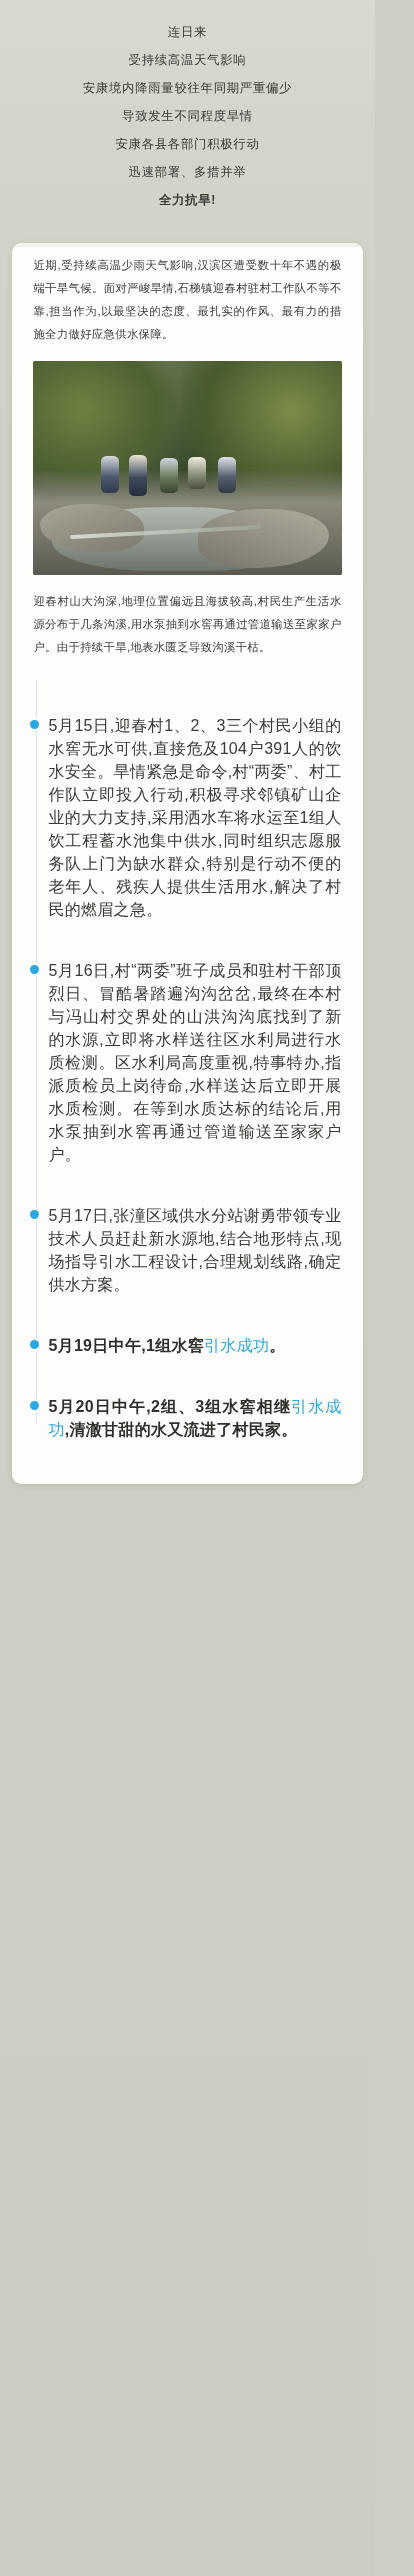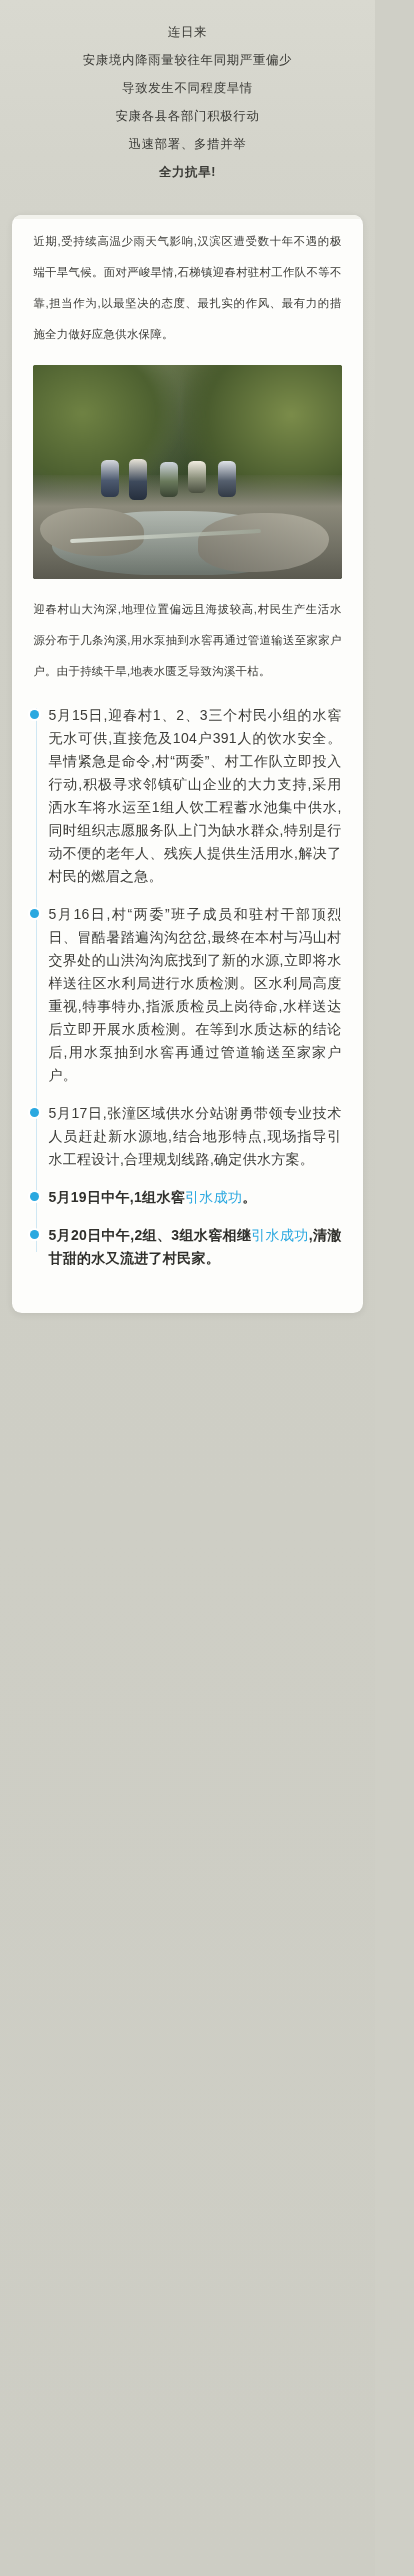--- a/index.html
+++ b/index.html
@@ -77,21 +77,21 @@
     height: 44px;
   }
 
   
   .body-block {
     padding: 7px 21px 0 21px;
   }
   p.para {
     margin: 0 0 11px 0;
     font-size: 11.4px;
-    line-height: 31px;
+    line-height: 23px;
     color: #3b3b37;
     text-align: justify;
     letter-spacing: 0.3px;
   }
 
   
   .photo-wrap {
     padding: 4.1px 21px 8.3px 21px;
   }
   .photo {
@@ -174,42 +174,44 @@
     position: absolute;
     left: -18px;
     top: 6.2px;
     width: 9px;
     height: 9px;
     border-radius: 50%;
     background: #2aa8e0;
     box-shadow: 0 0 0 2.1px #ffffff;
   }
   .tl-text {
-    font-size: 14px;
+    font-size: 16px;
     line-height: 23px;
     color: #3b3b37;
     text-align: justify;
     letter-spacing: 0.3px;
+    margin-top: 38px;
   }
   .tl-text.bold {
     font-weight: 700;
     color: #2f2f2b;
   }
   .hl {
     color: #2aa8e0;
     font-weight: 400;
   }
 </style>
 </head>
 <body>
 
 <div class="page">
 
   <div class="intro">
     <div class="intro-line">连日来</div>
+    <div class="intro-line">受持续高温天气影响</div>
     <div class="intro-line">安康境内降雨量较往年同期严重偏少</div>
     <div class="intro-line">导致发生不同程度旱情</div>
     <div class="intro-line">安康各县各部门积极行动</div>
     <div class="intro-line">迅速部署、多措并举</div>
     <div class="intro-line bold">全力抗旱!</div>
   </div>
 
   <div class="card">
     <div class="card-topline"></div>
 

